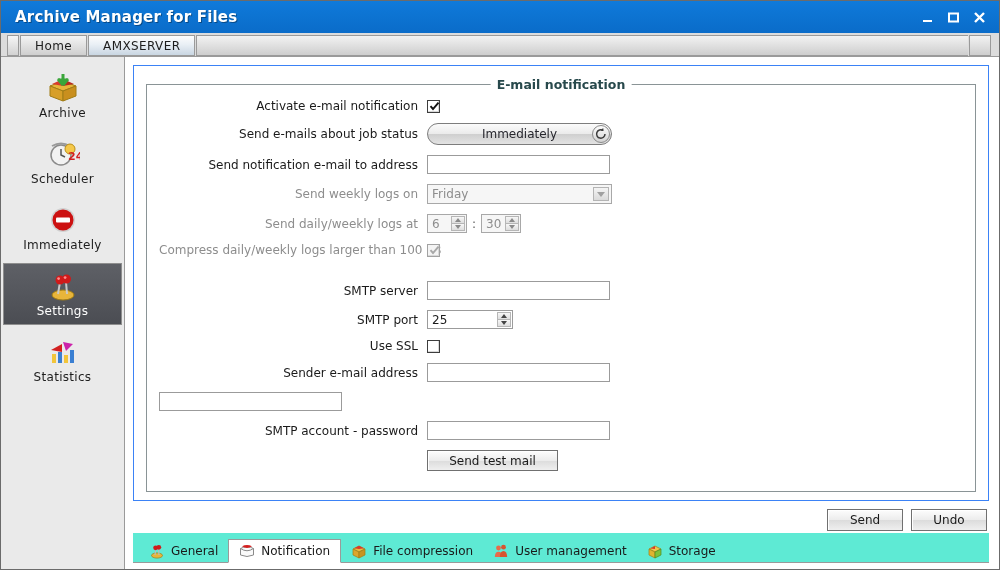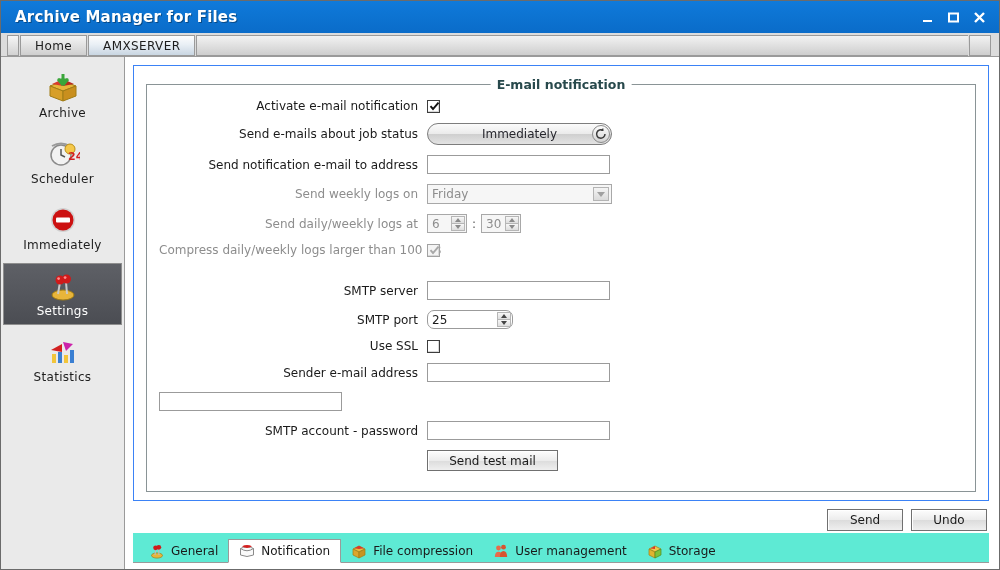--- a/index.html
+++ b/index.html
@@ -257,21 +257,21 @@
 
   
   .spin {
     height: 19px;
     border: 1px solid #a8a8a8;
     background: #f6f6f6;
     box-sizing: border-box;
     display: flex; align-items: stretch;
     position: relative;
   }
-  .spin.enabled { border-color:#9b9b9b; background:#ffffff;border-radius:7px; }
+  .spin.enabled { border-color:#9b9b9b; background:#ffffff; }
   .spin .sval {
     display: flex; align-items: center;
     padding-left: 4px;
     font-size: 12px; color: #8d8d8d;
     flex: 1 1 auto;
   }
   .spin.enabled .sval { color:#1a1a1a; }
   .spin .sbtns {
     width: 14px; flex: 0 0 14px;
     display: flex; flex-direction: column;

